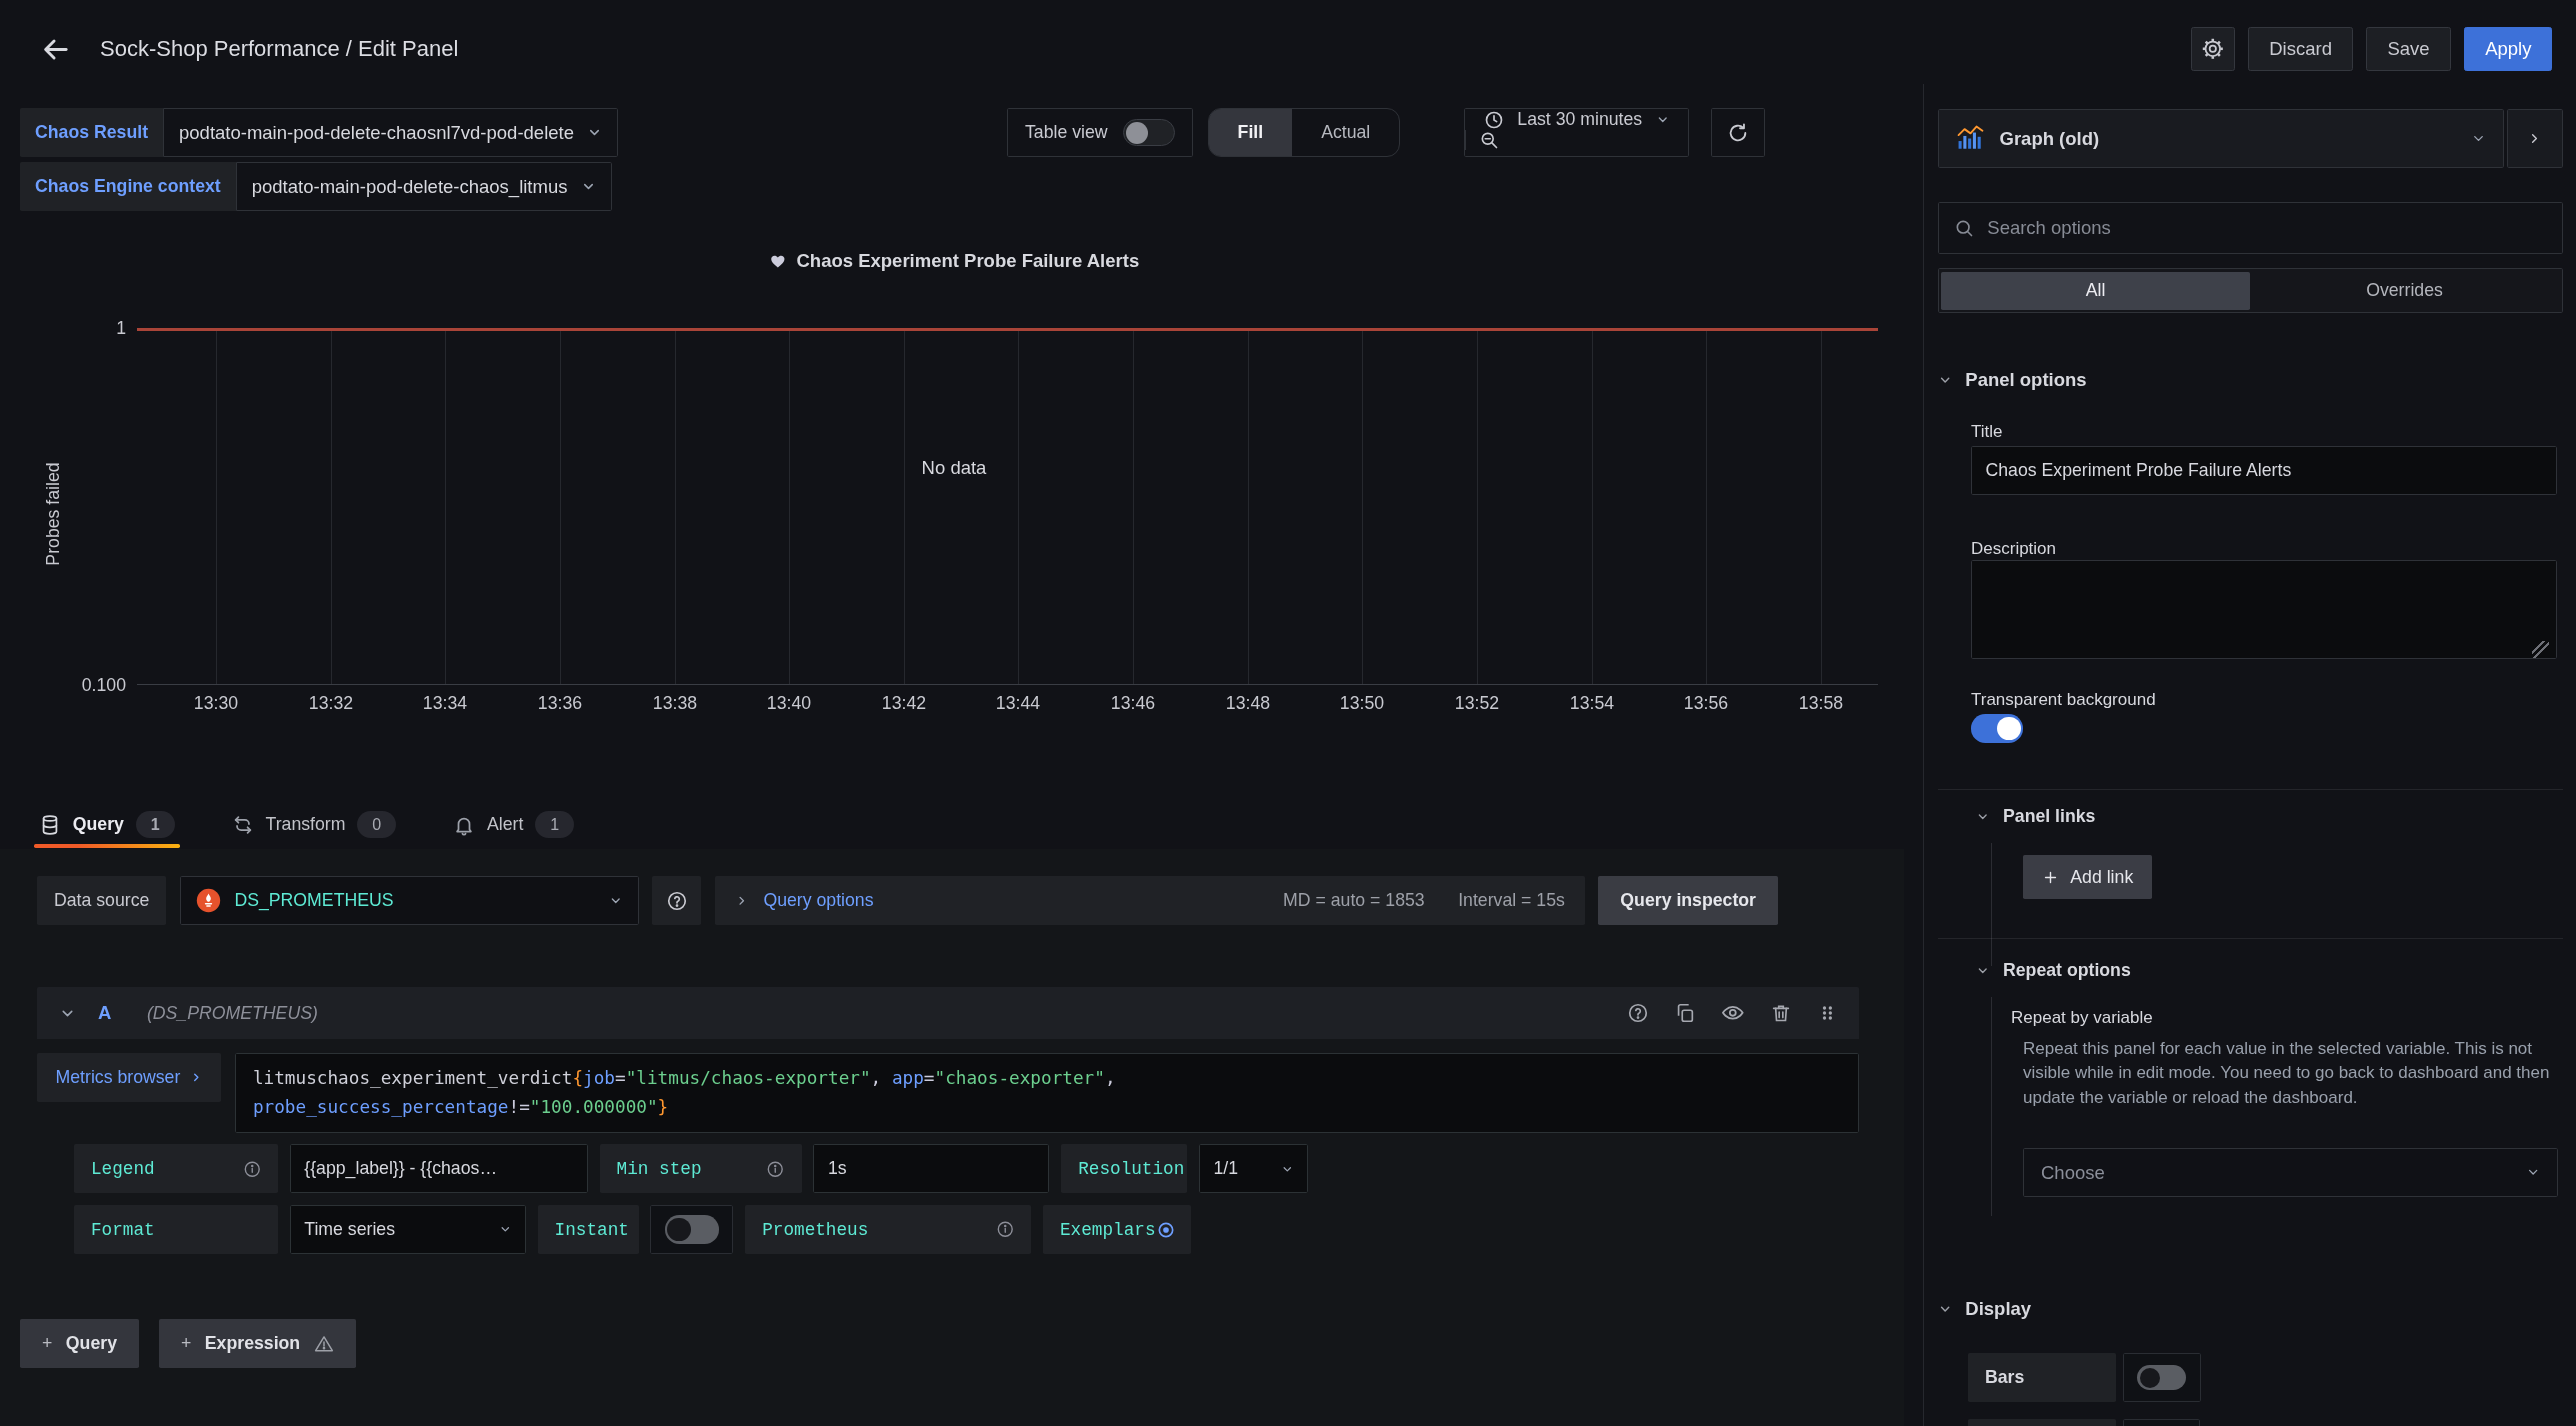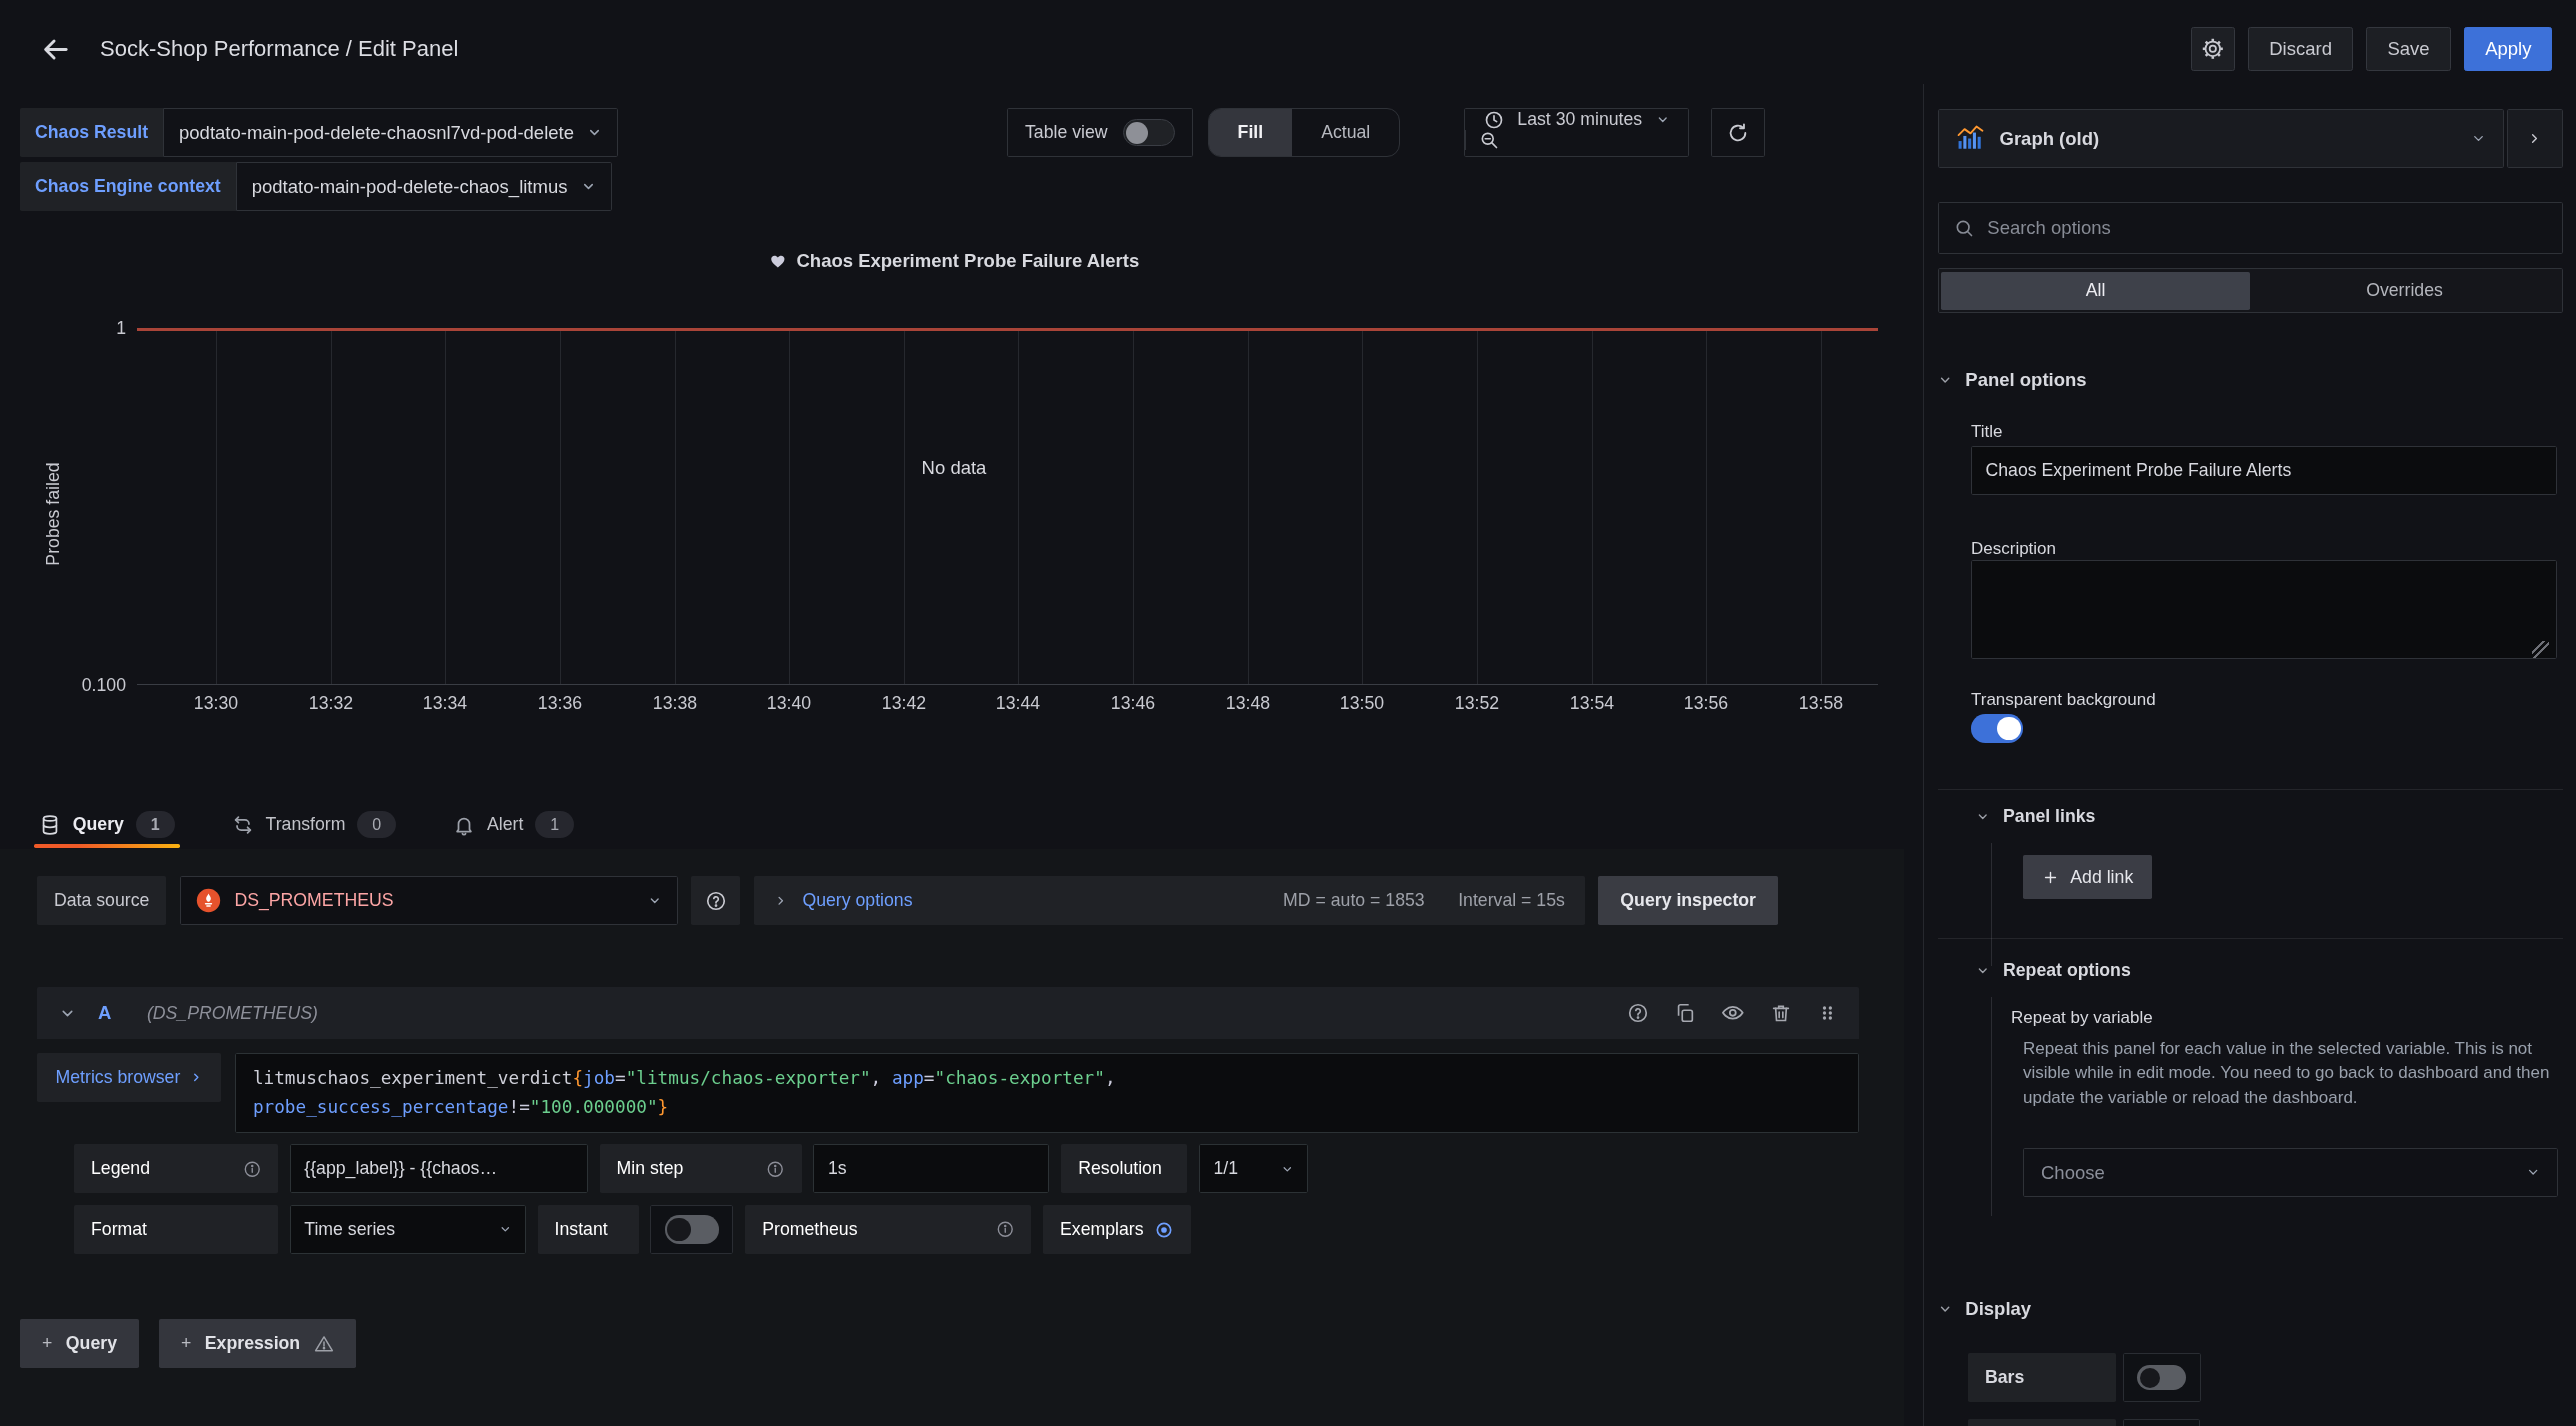--- a/index.html
+++ b/index.html
@@ -71,22 +71,22 @@
   .tab.active{color:#ECECF1;font-weight:600;}
   .tab.active .t-icon{color:#D8D9DF;}
   .tab.active::after{content:"";position:absolute;left:0;right:0;bottom:0;height:4.2px;border-radius:1.7px;
        background:linear-gradient(90deg,#F05A28 30%,#FBCA0A 120%);}
   .count-badge{background:#26272E;border-radius:13.5px;height:27px;min-width:39px;display:flex;align-items:center;
        justify-content:center;font-size:16px;color:#A9ABB3;padding:0 10px;}
   .editor{position:absolute;left:0;top:849px;width:1904px;height:577px;background:#141619;}
   .ds-row{position:absolute;left:37px;right:126px;top:27px;height:49px;display:flex;align-items:center;}
   .chip{background:#202226;border-radius:1.7px;display:flex;align-items:center;gap:15px;padding:0 17px;height:49px;
         font-size:17.7px;color:#C9CAD1;white-space:nowrap;}
-  .ds-select{margin-left:13.5px;border:0.8px solid #2F3238;background:#0F1014;border-radius:1.7px;height:49px;width:498px;
-        display:flex;align-items:center;gap:13.5px;padding:12px 15px;font-size:17.7px;color:#fca5a5;cursor:pointer;}
+  .ds-select{margin-left:13.5px;border:0.8px solid #2F3238;background:#0F1014;border-radius:1.7px;height:49px;width:459px;
+        display:flex;align-items:center;gap:13.5px;padding:12px 15px;font-size:17.7px;color:#5eead4;cursor:pointer;}
   .help-chip{margin-left:13.5px;width:49px;height:49px;background:#202226;border-radius:1.7px;display:flex;
         align-items:center;justify-content:center;color:#C9CAD1;cursor:pointer;}
   .qo-bar{margin-left:13.5px;flex:1;height:49px;background:#202226;border-radius:1.7px;display:flex;align-items:center;
         gap:15px;padding:0 20px;cursor:pointer;}
   .qo-label{color:#6E9FFF;font-size:17.7px;font-weight:500;}
   .qo-spacer{flex:1;}
   .qo-info{font-size:17.7px;color:#9DA0A8;}
   .qi-btn{margin-left:13.5px;height:49px;padding:0 22px;background:#3A3C43;border-radius:1.7px;display:flex;align-items:center;
         font-size:17.7px;font-weight:600;color:#E6E7EC;cursor:pointer;}
   .query-card{position:absolute;left:37px;top:138px;width:1822px;}
@@ -97,21 +97,21 @@
   .qc-icons{display:flex;align-items:center;gap:25px;color:#A6A8B0;}
   .qc-icons > span{cursor:pointer;display:flex;}
   .qc-body{display:flex;align-items:flex-start;margin-top:13.5px;gap:13.5px;}
   .mb-chip{background:#202226;border-radius:1.7px;height:49px;display:flex;align-items:center;gap:10px;padding:0 18.5px;
         font-size:17.7px;font-weight:500;color:#6E9FFF;cursor:pointer;white-space:nowrap;}
   .code-box{flex:1;background:#0B0C0E;border:0.8px solid #2C3235;border-radius:1.7px;padding:10px 17px;min-height:77px;
         font-family:"DejaVu Sans Mono","Liberation Mono",monospace;font-size:17.7px;line-height:29px;white-space:pre;cursor:text;}
   .tk-m{color:#CFD0D9;}.tk-b{color:#FF9830;}.tk-l{color:#6E9FFF;}.tk-s{color:#6CCF8E;}.tk-p{color:#CCCCDC;}
   .opt-row{display:flex;align-items:center;gap:11.8px;margin:11.8px 0 0 37px;}
   .opt-chip{background:#202226;border-radius:1.7px;height:49px;display:flex;align-items:center;padding:0 17px;
-        font-size:17.7px;color:#ffffff;justify-content:space-between;}
+        font-size:17.7px;color:#5eead4;justify-content:space-between;font-family:Liberation Mono, monospace;}
   .opt-input{background:#0B0C0E;border:0.8px solid #2C3235;border-radius:1.7px;height:49px;padding:0 13.5px;
         font-size:17.7px;color:#D8D9DF;font-family:inherit;outline:none;text-overflow:ellipsis;}
   .opt-select{background:#0B0C0E;border:0.8px solid #2C3235;border-radius:1.7px;height:49px;display:flex;align-items:center;
         justify-content:space-between;padding:0 13.5px;font-size:17.7px;color:#D8D9DF;cursor:pointer;}
   .toggle-box{height:49px;border:0.8px solid #2A2D33;background:#0F1115;border-radius:1.7px;display:flex;align-items:center;
         justify-content:center;padding:0 13.5px;}
   .bottom-btns{position:absolute;left:20px;top:470px;display:flex;gap:20px;}
   .add-btn{height:49px;background:#34363D;border-radius:1.7px;display:flex;align-items:center;gap:13.5px;padding:0 22px;
         font-size:17.7px;font-weight:600;color:#E1E2E7;cursor:pointer;}
   .add-btn .plus{color:#B9BBC2;font-weight:400;}

